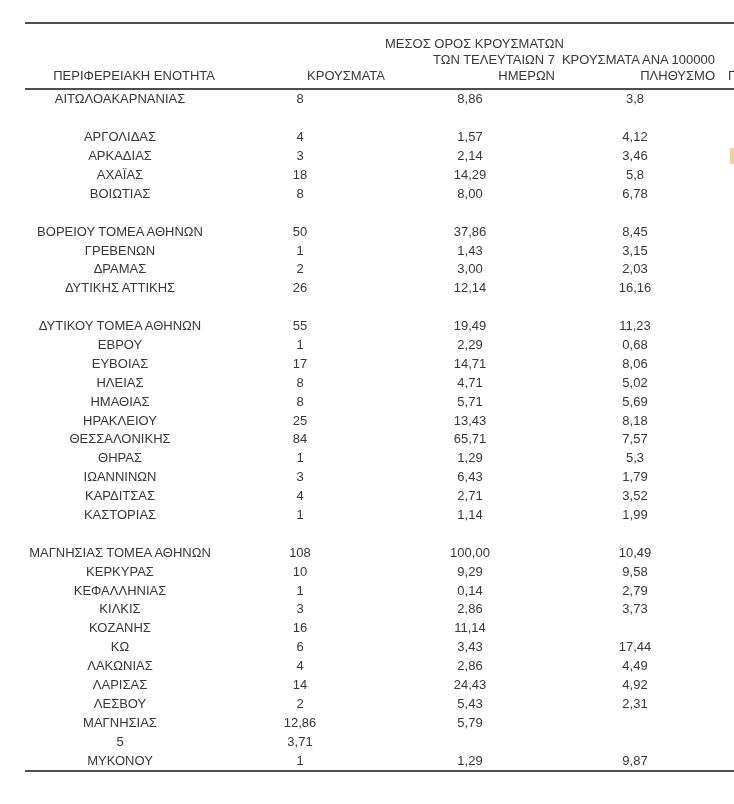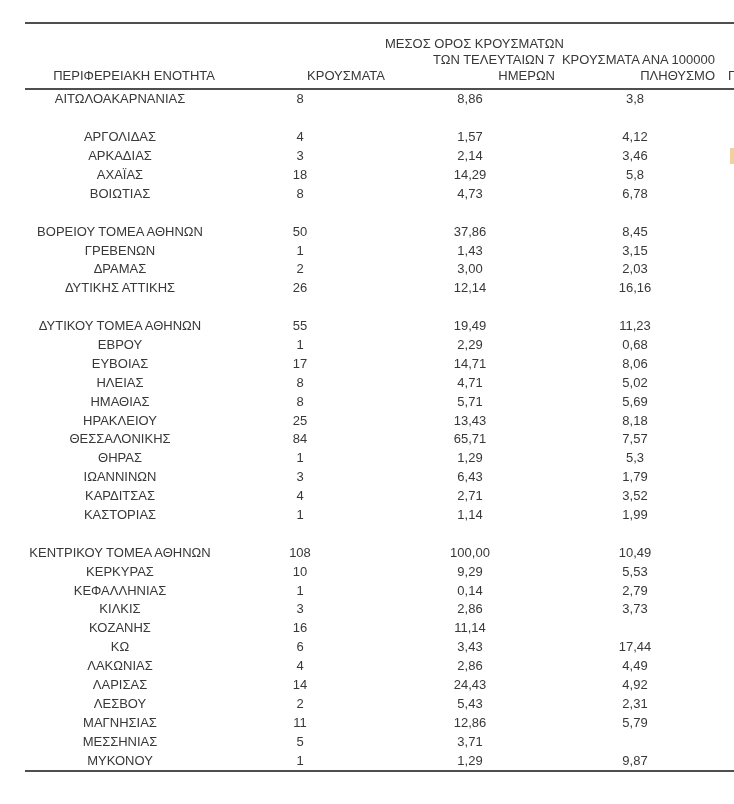--- a/index.html
+++ b/index.html
@@ -114,21 +114,21 @@
         <div class="row">
           <div class="cell c1">ΑΧΑΪΑΣ</div>
           <div class="cell c2">18</div>
           <div class="cell c3">14,29</div>
           <div class="cell c4">5,8</div>
           <div class="cell c5"></div>
         </div>
         <div class="row">
           <div class="cell c1">ΒΟΙΩΤΙΑΣ</div>
           <div class="cell c2">8</div>
-          <div class="cell c3">4,73</div>
+          <div class="cell c3">8,00</div>
           <div class="cell c4">6,78</div>
           <div class="cell c5"></div>
         </div>
         <div class="row spacer"></div>
         <div class="row">
           <div class="cell c1">ΒΟΡΕΙΟΥ ΤΟΜΕΑ ΑΘΗΝΩΝ</div>
           <div class="cell c2">50</div>
           <div class="cell c3">37,86</div>
           <div class="cell c4">8,45</div>
           <div class="cell c5"></div>
@@ -227,31 +227,31 @@
         </div>
         <div class="row">
           <div class="cell c1">ΚΑΣΤΟΡΙΑΣ</div>
           <div class="cell c2">1</div>
           <div class="cell c3">1,14</div>
           <div class="cell c4">1,99</div>
           <div class="cell c5"></div>
         </div>
         <div class="row spacer"></div>
         <div class="row">
-          <div class="cell c1">ΚΕΝΤΡΙΚΟΥ ΤΟΜΕΑ ΑΘΗΝΩΝ</div>
+          <div class="cell c1">ΜΑΓΝΗΣΙΑΣ ΤΟΜΕΑ ΑΘΗΝΩΝ</div>
           <div class="cell c2">108</div>
           <div class="cell c3">100,00</div>
           <div class="cell c4">10,49</div>
           <div class="cell c5"></div>
         </div>
         <div class="row">
           <div class="cell c1">ΚΕΡΚΥΡΑΣ</div>
           <div class="cell c2">10</div>
           <div class="cell c3">9,29</div>
-          <div class="cell c4">5,53</div>
+          <div class="cell c4">9,58</div>
           <div class="cell c5"></div>
         </div>
         <div class="row">
           <div class="cell c1">ΚΕΦΑΛΛΗΝΙΑΣ</div>
           <div class="cell c2">1</div>
           <div class="cell c3">0,14</div>
           <div class="cell c4">2,79</div>
           <div class="cell c5"></div>
         </div>
         <div class="row">
@@ -290,27 +290,25 @@
         </div>
         <div class="row">
           <div class="cell c1">ΛΕΣΒΟΥ</div>
           <div class="cell c2">2</div>
           <div class="cell c3">5,43</div>
           <div class="cell c4">2,31</div>
           <div class="cell c5"></div>
         </div>
         <div class="row">
           <div class="cell c1">ΜΑΓΝΗΣΙΑΣ</div>
-          <div class="cell c2">11</div>
           <div class="cell c3">12,86</div>
           <div class="cell c4">5,79</div>
           <div class="cell c5"></div>
         </div>
         <div class="row">
-          <div class="cell c1">ΜΕΣΣΗΝΙΑΣ</div>
           <div class="cell c2">5</div>
           <div class="cell c3">3,71</div>
           <div class="cell c5"></div>
         </div>
         <div class="row">
           <div class="cell c1">ΜΥΚΟΝΟΥ</div>
           <div class="cell c2">1</div>
           <div class="cell c3">1,29</div>
           <div class="cell c4">9,87</div>
           <div class="cell c5"></div>

